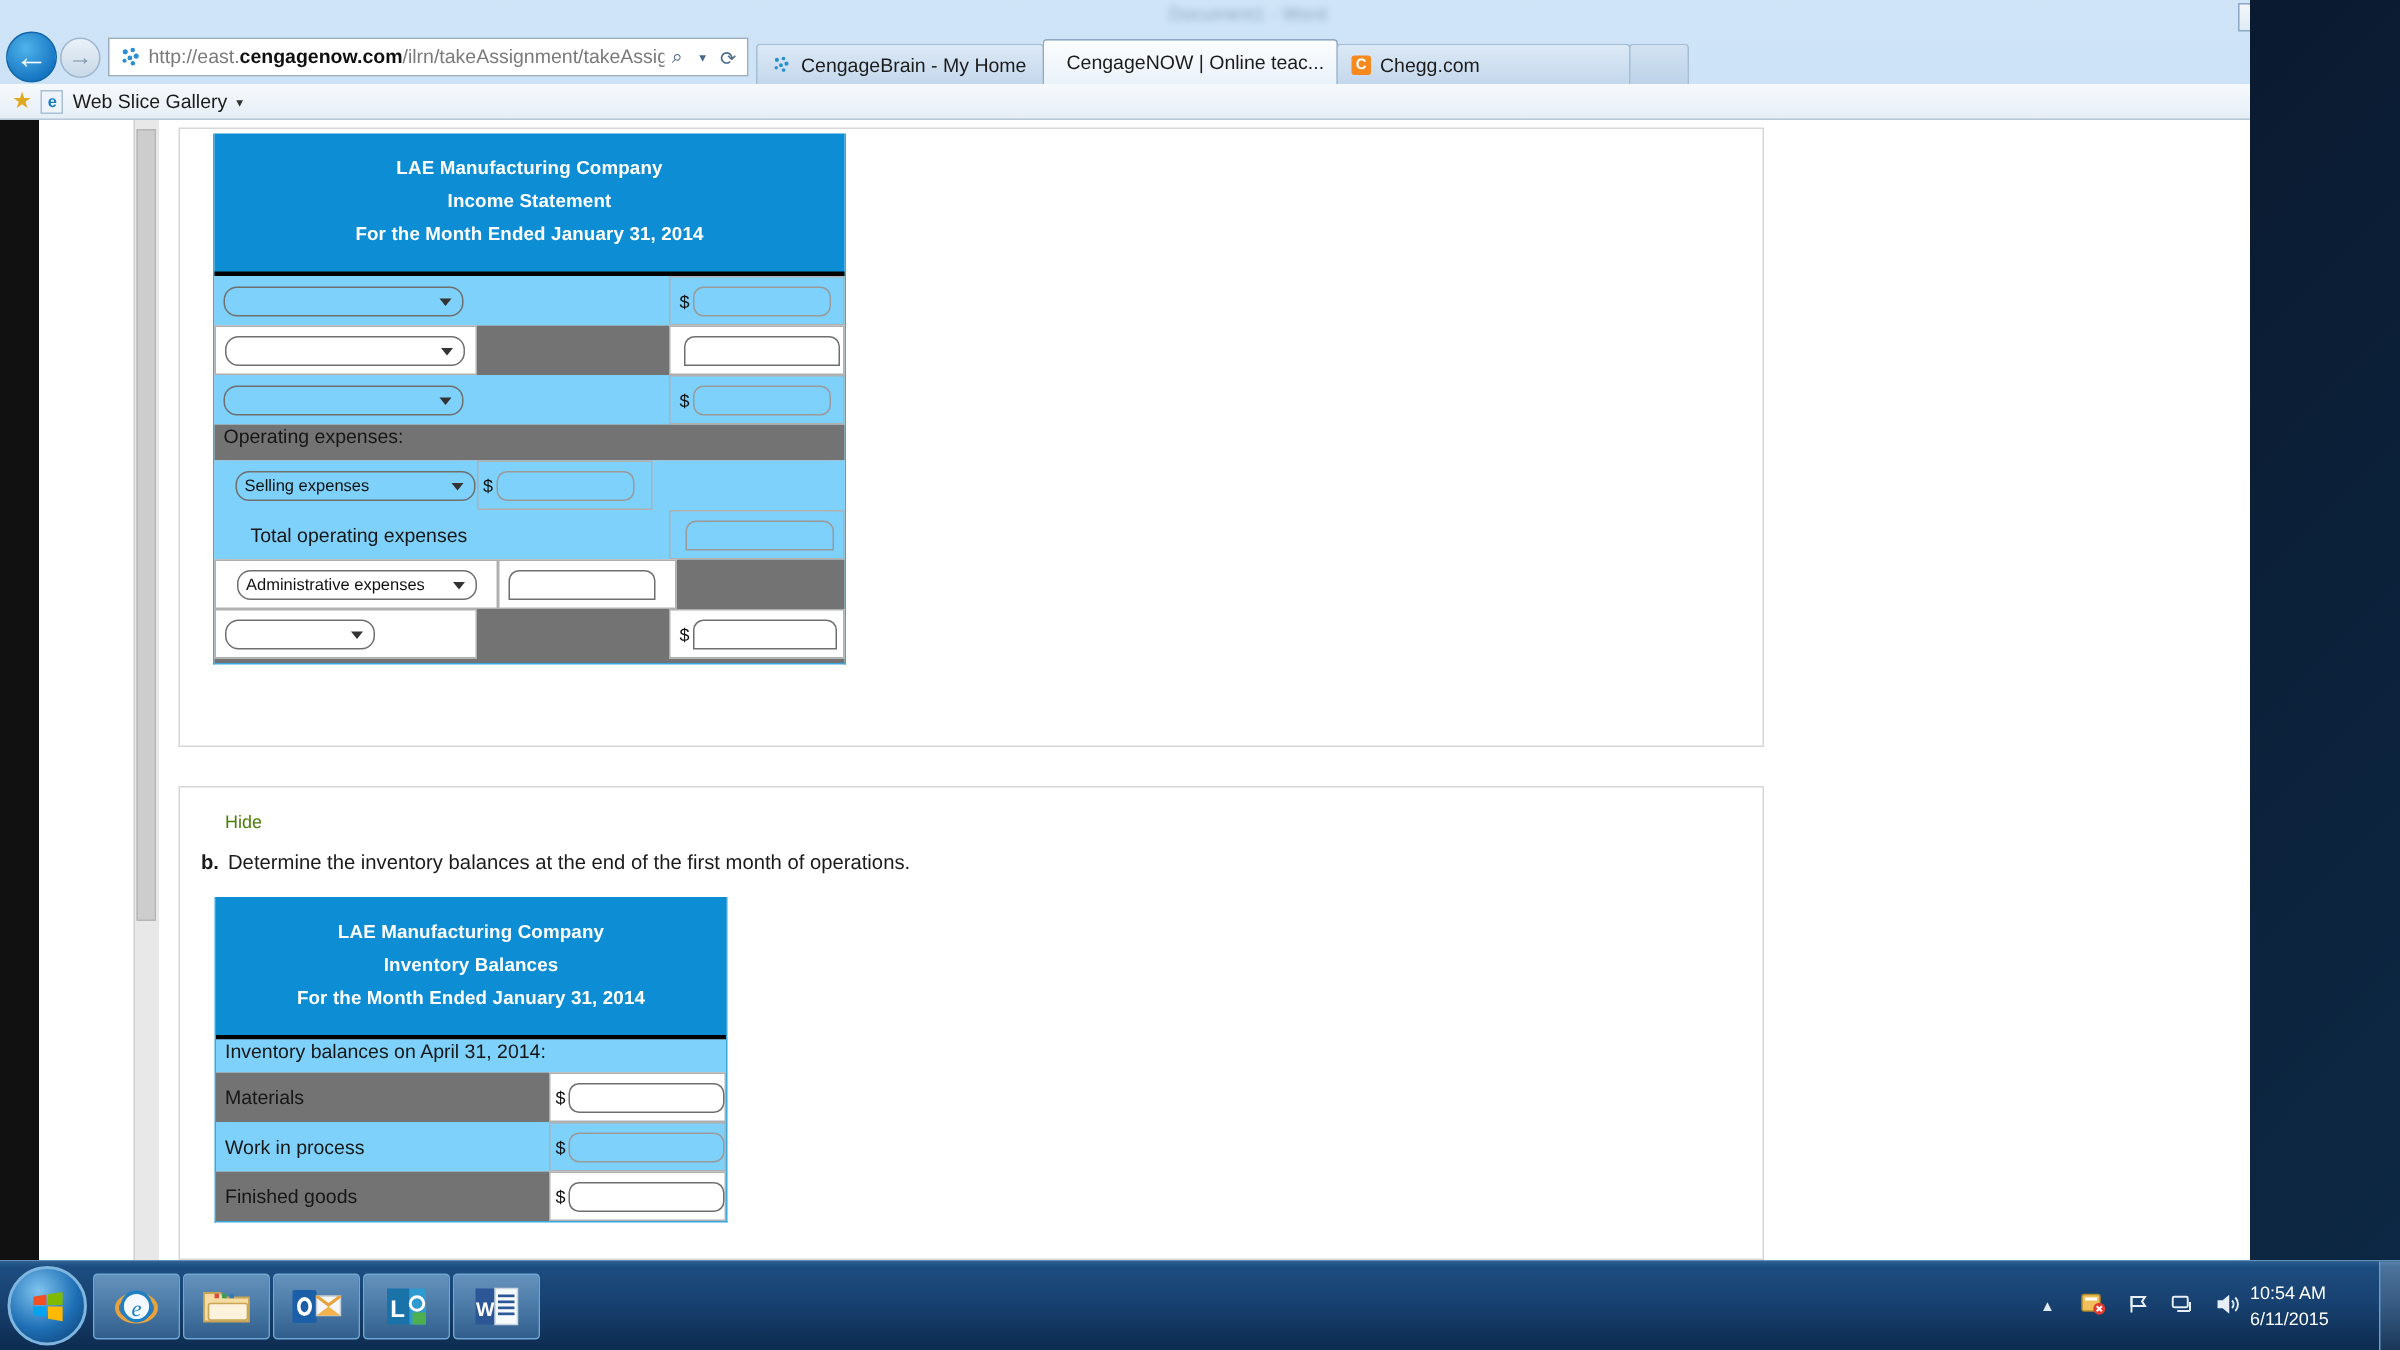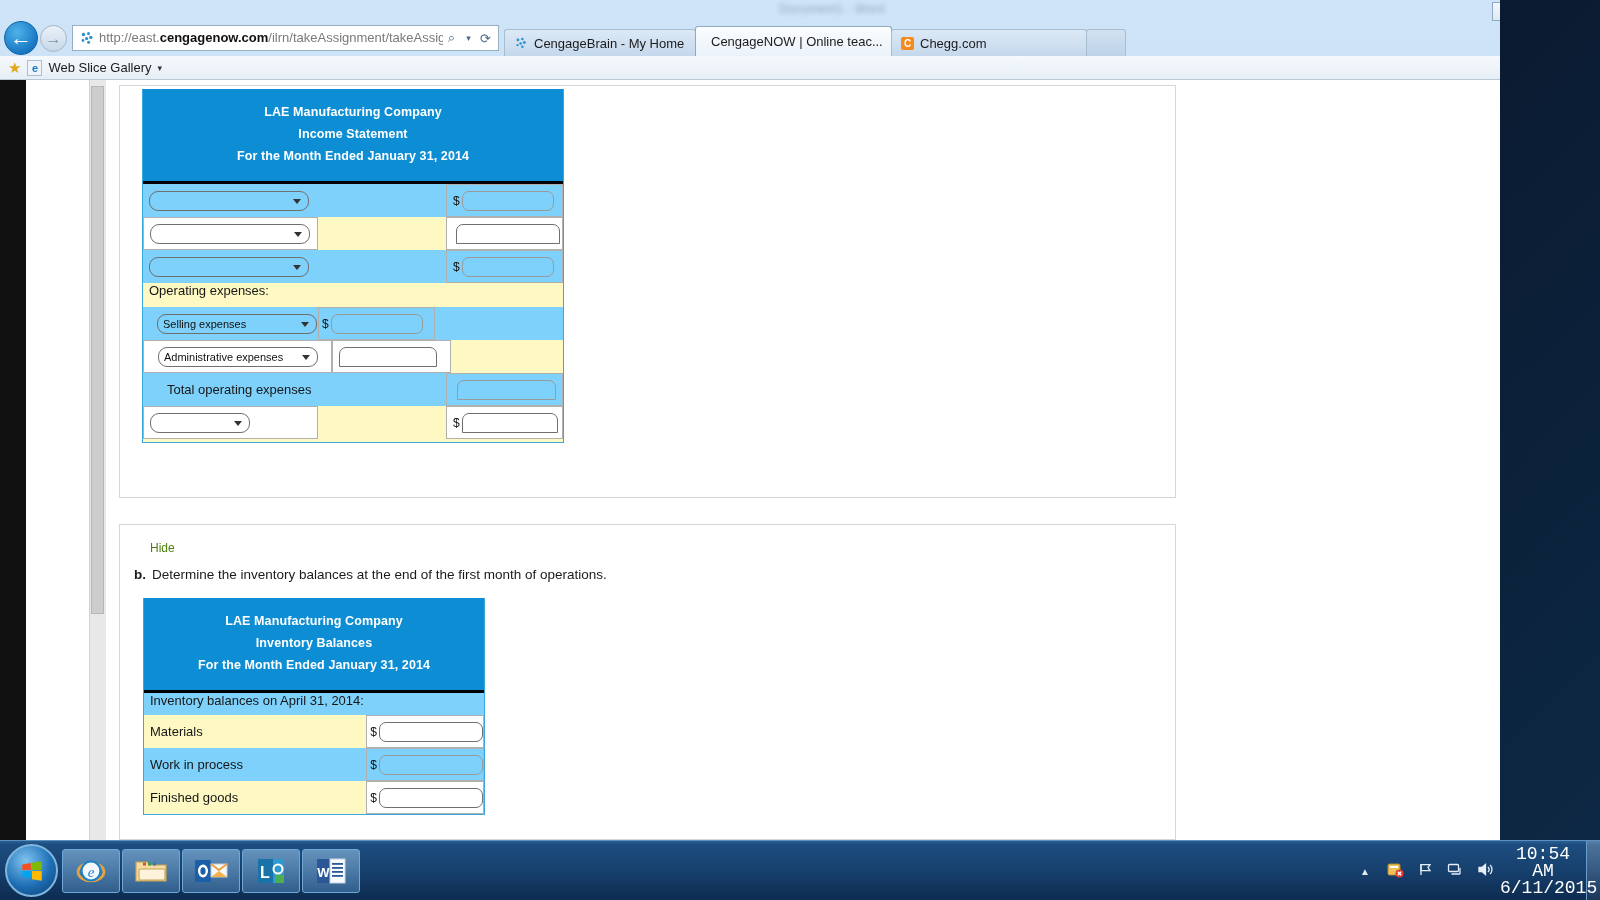--- a/index.html
+++ b/index.html
@@ -129,21 +129,21 @@
   
   .ftable { position:absolute; border:1px solid #3aa7de; border-top:none; }
   #tbl-income { left:22px; top:3px; width:422px; }
   #tbl-inv    { left:23px; top:73px; width:342px; }
 
   .fhead { background:#0d8ed4; color:#fff; text-align:center; padding:12px 0 14px; border-bottom:3px solid #000; }
   .fhead .hl { font-size:12.5px; font-weight:bold; letter-spacing:.1px; padding:4px 0; }
 
   .frow { display:flex; align-items:stretch; min-height:33px; }
   .frow.lt { background:#7dd1fa; }
-  .frow.pl { background:#fef9c3; }
+  .frow.pl { background:#737373; }
   .fcell { display:flex; align-items:center; }
   .c-lbl  { width:175px; padding-left:6px; }
   .c-mid  { width:128px; padding-left:3px; }
   .c-amt  { width:117px; padding-left:3px; }
   .fullrow { flex:1; padding-left:6px; font-size:13px; color:#161616; }
 
   select.dd {
     font-family:"Liberation Sans", sans-serif; font-size:11px;
     height:20px; border:1px solid #6f6f6f; border-radius:9px;
     background:transparent; color:#111; padding:0 2px 0 5px;
@@ -185,21 +185,21 @@
     border:2px solid #7fb6e0; display:flex; align-items:center; justify-content:center;
   }
   .tbtn {
     position:absolute; top:8px; width:58px; height:44px; border-radius:3px;
     border:1px solid #6fa8d6;
     background:linear-gradient(to bottom,rgba(160,205,240,.55),rgba(90,150,205,.45));
     display:flex; align-items:center; justify-content:center;
   }
   .tray { position:absolute; right:0; top:0; height:60px; display:flex; align-items:center; gap:0; }
   .tray-ic { width:30px; text-align:center; color:#dfeaf5; font-size:15px; }
-  .clock { width:86px; text-align:center; color:#fff; font-size:18px; line-height:17px;font-family:Liberation Mono, monospace; }
+  .clock { width:86px; color:#fff; font-size:12px; line-height:17px; }
   .showdesk { width:14px; height:60px; background:linear-gradient(to bottom,rgba(255,255,255,.22),rgba(255,255,255,.05)); border-left:1px solid #6b9dcb; }
   .desk-right { position:absolute; left:1500px; top:0; width:100px; height:840px; }
 </style>
 </head>
 <body>
 
 <div id="ie-window">
 
   <div class="titlebar">
     <div class="ghost-title">Document1 - Word</div>
@@ -336,37 +336,37 @@
             <div class="fcell c-lbl" style="padding-left:14px">
               <span class="ddwrap"><select class="dd w160"><option>Selling expenses</option></select></span>
             </div>
             <div class="fcell fieldbox tint" style="width:117px">
               <span class="dollar">$</span>
               <input class="amt w92" value="" style="">
             </div>
             <div class="fcell" style="flex:1"></div>
           </div>
 
+          <div class="frow lt">
+            <div class="fcell" style="width:303px">
+              <span class="indent-lbl">Total operating expenses</span>
+            </div>
+            <div class="fcell c-amt fieldbox tint">
+              <input class="amt ul1" value="" style="margin-left: 7px; border-radius: 7px 7px 0px 0px; width: 99px;">
+            </div>
+          </div>
+
           <div class="frow pl">
             <div class="fcell c-lbl fieldbox white" style="width:189px;padding-left:14px">
               <span class="ddwrap"><select class="dd w160"><option>Administrative expenses</option></select></span>
             </div>
             <div class="fcell fieldbox white" style="width:119px">
               <input class="amt white ul1" value="" style="margin-left: 6px; border-radius: 7px 7px 0px 0px; width: 98px;">
             </div>
             <div class="fcell" style="flex:1"></div>
-          </div>
-
-          <div class="frow lt">
-            <div class="fcell" style="width:303px">
-              <span class="indent-lbl">Total operating expenses</span>
-            </div>
-            <div class="fcell c-amt fieldbox tint">
-              <input class="amt ul1" value="" style="margin-left: 7px; border-radius: 7px 7px 0px 0px; width: 99px;">
-            </div>
           </div>
 
           <div class="frow pl" style="min-height:36px">
             <div class="fcell c-lbl fieldbox white">
               <span class="ddwrap"><select class="dd w100"><option></option></select></span>
             </div>
             <div class="fcell c-mid"></div>
             <div class="fcell c-amt fieldbox white">
               <span class="dollar">$</span>
               <input class="amt white ul2" value="" style="border-radius: 7px 7px 0px 0px; width: 96px;">

